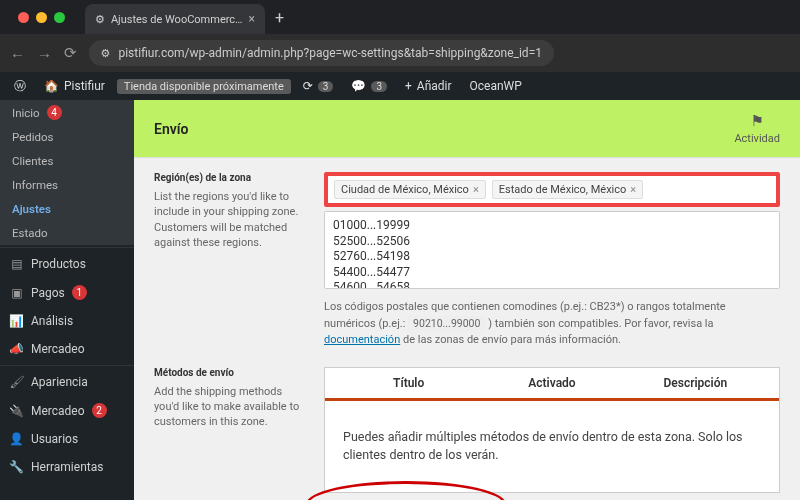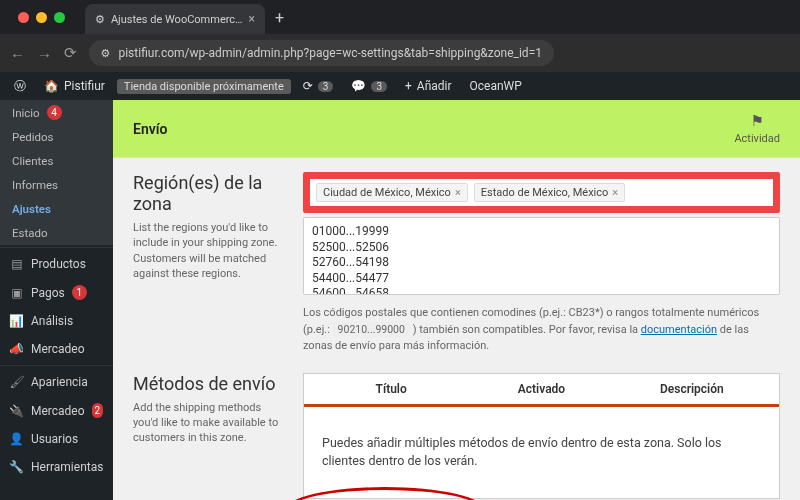--- a/index.html
+++ b/index.html
@@ -26,44 +26,44 @@
 
 .admin-bar { background: #1d2327; height: 28px; display: flex; align-items: center; padding: 0 8px; color: #ddd; font-size: 12px; gap: 6px; }
 .ab-item { display: flex; align-items: center; gap: 5px; padding: 0 6px; cursor: pointer; }
 .ab-badge { background: #5a5a5a; color: #ddd; padding: 1px 7px; border-radius: 3px; font-size: 11px; }
 .ab-count { background: #5a5a5a; border-radius: 9px; padding: 0 5px; font-size: 10px; }
 
 
 .wp-container { display: flex; height: calc(500px - 72px - 28px); background: #f0f0f1; }
 
 
-.wp-sidebar { width: 113px; background: #1d2327; color: #ddd; font-size: 12px; overflow: hidden; flex-shrink: 0; }
+.wp-sidebar { width: 134px; background: #1d2327; color: #ddd; font-size: 12px; overflow: hidden; flex-shrink: 0; }
 .menu-item { padding: 7px 10px; display: flex; align-items: center; gap: 7px; cursor: pointer; color: #d0d0d0; }
 .menu-item.active { background: #0073aa; color: #fff; }
 .menu-item.sub { padding: 5px 12px; font-size: 11.5px; color: #bbb; background: #32373c; }
 .menu-item.sub.active { color: #72aee6; font-weight: 600; }
 .menu-item.sep-top { border-top: 1px solid #333; margin-top: 2px; padding-top: 9px; }
 .side-icon { width: 14px; height: 14px; display: inline-flex; align-items: center; justify-content: center; color: #999; }
 .count-badge { background: #d63638; color: #fff; border-radius: 9px; width: 15px; height: 15px; font-size: 10px; display: inline-flex; align-items: center; justify-content: center; }
 
 
 .wp-body { flex: 1; display: flex; flex-direction: column; overflow: hidden; }
 .page-header { background: #bef264; padding: 12px 20px; display: flex; justify-content: space-between; align-items: center; border-bottom: 1px solid #ddd; }
 .page-title { font-size: 14px; font-weight: 600; color: #222; }
 .activity { font-size: 11px; color: #555; display: flex; flex-direction: column; align-items: center; gap: 2px; }
 .activity-icon { font-size: 15px; }
 
 .content { padding: 14px 20px; overflow: auto; }
 .section { display: flex; gap: 16px; margin-bottom: 18px; }
 .section-left { width: 154px; flex-shrink: 0; }
-.section-title { font-size: 18px; font-weight: 400; color: #333; margin-bottom: 6px; }
+.section-title { font-size: 10px; font-weight: 700; color: #333; margin-bottom: 6px; }
 .section-desc { font-size: 11px; color: #666; line-height: 1.4; }
 .section-right { flex: 1; }
 
-.tag-row { background: #fff; border: 7px solid #ef4444; padding: 4px 6px; display: flex; gap: 6px; flex-wrap: wrap; border-radius: 2px; }
+.tag-row { background: #fff; border: 4px solid #ef4444; padding: 4px 6px; display: flex; gap: 6px; flex-wrap: wrap; border-radius: 2px; }
 .tag { background: #f4f4f4; border: 1px solid #ddd; padding: 2px 6px; font-size: 11px; color: #444; border-radius: 2px; display: flex; gap: 4px; align-items: center; }
 .tag-x { color: #888; cursor: pointer; font-size: 11px; }
 
 .postcode-area { width: 100%; height: 78px; font-family: inherit; font-size: 12px; padding: 6px 8px; border: 1px solid #ccc; border-radius: 2px; margin-top: 4px; resize: none; color: #333; line-height: 1.3; }
 
 .hint { font-size: 11px; color: #666; margin-top: 6px; line-height: 1.5; }
 .hint code { background: #eee; padding: 1px 5px; font-size: 10.5px; border-radius: 2px; }
 .hint a { color: #0073aa; text-decoration: underline; }
 
 .methods-table { width: 100%; background: #fff; border: 1px solid #ccc; }

